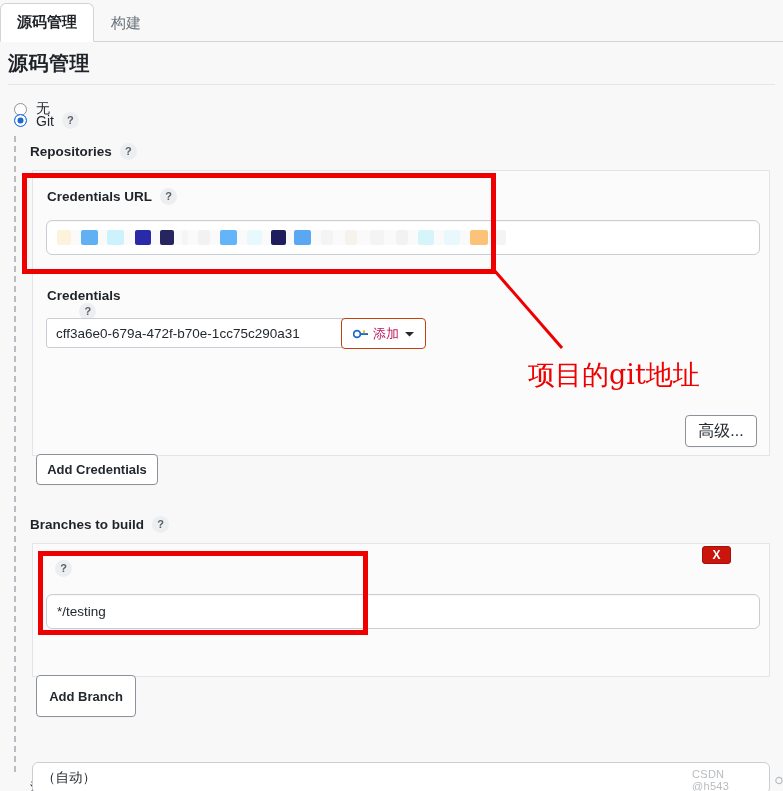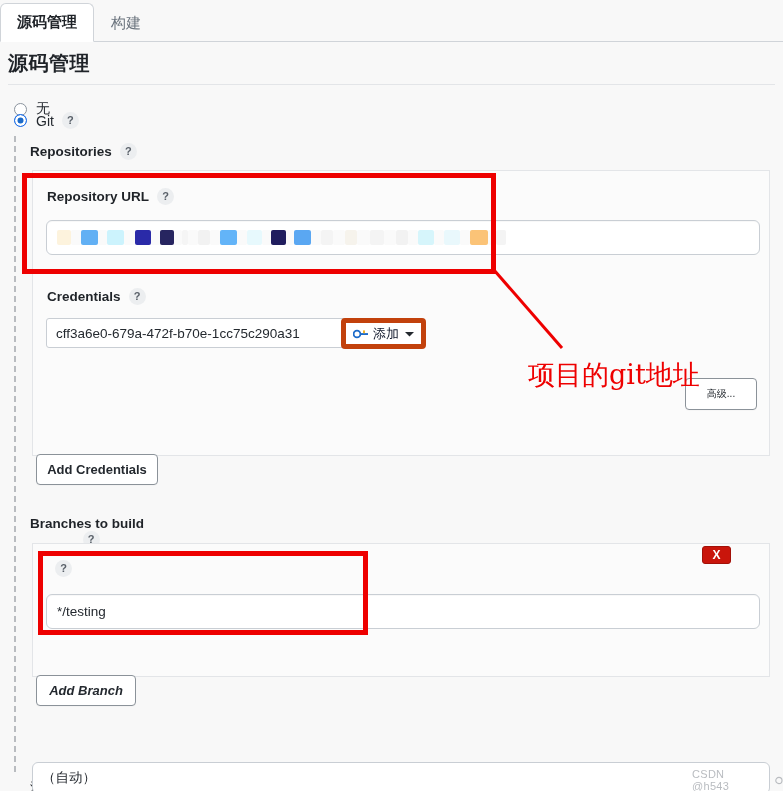--- a/index.html
+++ b/index.html
@@ -132,28 +132,28 @@
   .btn {
     position:absolute;
     background:#ffffff;
     border:1px solid #8b9299;
     border-radius:4px;
     font-size:13px; font-weight:bold; color:#24292f;
     display:flex; align-items:center; justify-content:center;
     cursor:pointer;
     box-shadow:0 1px 0 rgba(0,0,0,.02);
   }
-  .btn.small { font-size:10px; font-weight:normal; }
+  .btn.small { font-size:16px; font-weight:normal;margin-top:37px; }
 
   .btn-add-cred {
     position:absolute;
     background:#ffffff;
-    border:5px solid #c2410c;
+    border:1px solid #c2410c;
     border-radius:4px;
-    font-size:13px; color:#0f172a;
+    font-size:13px; color:#be185d;
     display:flex; align-items:center; justify-content:center; gap:4px;
     cursor:pointer;
   }
 
   
   .redact { position:absolute; display:flex; align-items:center; gap:0px; }
   .redact i { display:block; height:15px; border-radius:2px; }
 
   
   .redbox {
@@ -215,21 +215,21 @@
 <div class="vguide"></div>
 
 <div class="sec-label" style="left:30px; top:143px;">
   <span>Repositories</span>
   <span class="help">?</span>
 </div>
 
 <div class="panel" style="left:32px; top:170px; width:738px; height:286px;"></div>
 
 <div class="field-label" style="left:47px; top:188px;">
-  <span>Repository URL</span>
+  <span>Credentials URL</span>
   <span class="help">?</span>
 </div>
 <div class="textinput" style="left:46px; top:220px; width:714px; height:35px;">
   <div class="redact" id="redact-host">
       <i style="width: 14px; background: rgb(253, 243, 221);"></i>
       <i style="width: 10px; background: rgb(250, 250, 250);"></i>
       <i style="width: 17px; background: rgb(98, 176, 244);"></i>
       <i style="width: 9px; background: rgb(250, 250, 250);"></i>
       <i style="width: 17px; background: rgb(204, 243, 253);"></i>
       <i style="width: 11px; background: rgb(250, 250, 250);"></i>
@@ -260,21 +260,21 @@
       <i style="width: 16px; background: rgb(214, 245, 251);"></i>
       <i style="width: 10px; background: rgb(250, 250, 250);"></i>
       <i style="width: 16px; background: rgb(233, 248, 252);"></i>
       <i style="width: 10px; background: rgb(250, 250, 250);"></i>
       <i style="width: 18px; background: rgb(251, 195, 119);"></i>
       <i style="width: 8px; background: rgb(250, 250, 250);"></i>
       <i style="width: 10px; background: rgb(244, 244, 244);"></i>
     </div>
 </div>
 
-<div class="field-label" style="left:47px; top:288px;">
+<div class="field-label" style="left:47px; top:288px;flex-direction:column;">
   <span>Credentials</span>
   <span class="help">?</span>
 </div>
 
 <div class="selectbox" style="left:46px; top:318px; width:334px; height:30px;">
   <span>cff3a6e0-679a-472f-b70e-1cc75c290a31</span>
   <svg class="chev" viewBox="0 0 10 10">
     <path d="M1 3 L5 7.5 L9 3" fill="none" stroke="#24292f" stroke-width="1.4" stroke-linecap="round"></path>
   </svg>
 </div>
@@ -292,40 +292,40 @@
 </div>
 
 <div class="btn small" style="left:685px; top:378px; width:72px; height:32px;">
   <span>高级...</span>
 </div>
 
 <div class="btn" style="left:36px; top:454px; width:122px; height:31px;">
   <span>Add Credentials</span>
 </div>
 
-<div class="sec-label" style="left:30px; top:516px;flex-direction:column;">
+<div class="sec-label" style="left:30px; top:516px;">
   <span>Branches to build</span>
   <span class="help">?</span>
 </div>
 
 <div class="panel" style="left:32px; top:543px; width:738px; height:134px;"></div>
 
 <div class="field-label cn" style="left:47px; top:560px;">
   <span class="help">?</span>
 </div>
 
 <div class="textinput" style="left:46px; top:594px; width:714px; height:35px;">
   <span>*/testing</span>
 </div>
 
 <div class="delbtn" style="left:702px; top:546px; width:29px; height:18px;">
   <span>X</span>
 </div>
 
-<div class="btn" style="left:36px; top:675px; width:100px; height:31px;font-style:italic;">
+<div class="btn" style="left:36px; top:675px; width:100px; height:42px;">
   <span>Add Branch</span>
 </div>
 
 <div class="sec-label" style="left:30px; top:779px; font-weight:normal;">
   <span>源码库浏览器</span>
   <span class="help">?</span>
 </div>
 
 <div class="selectbox" style="left:32px; top:762px; width:738px; height:32px; border-radius:6px;">
   <span>（自动）</span>

